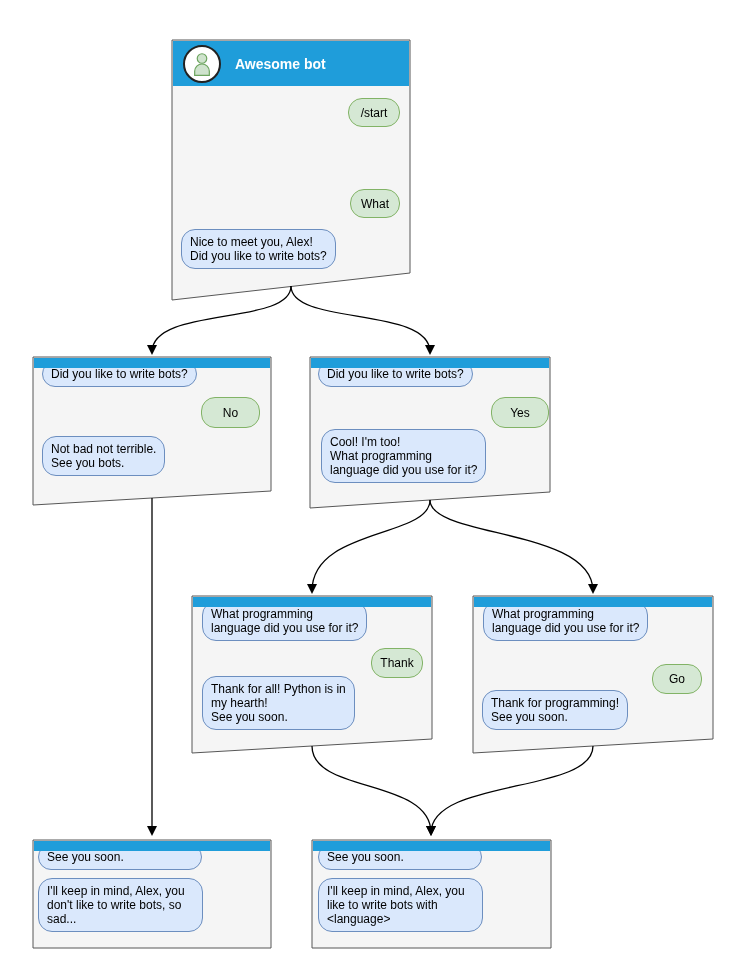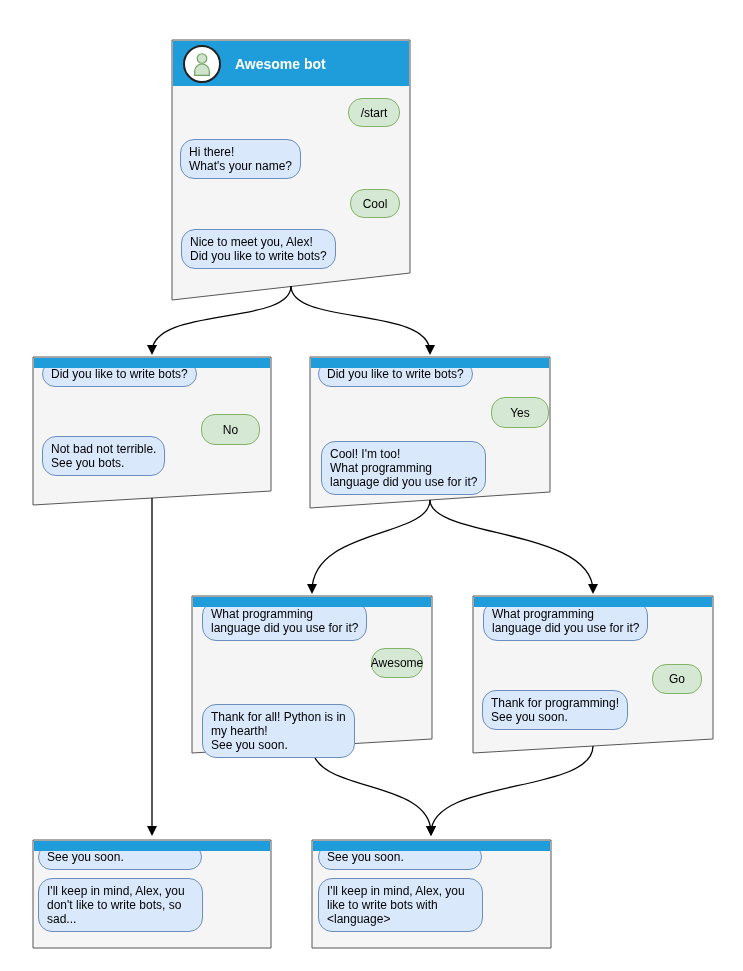--- a/index.html
+++ b/index.html
@@ -74,50 +74,48 @@
     <div class="hdr main">
       <div class="avatar">
         <svg width="22" height="24" viewBox="0 0 24 26">
           <circle cx="12" cy="7" r="5.2" fill="#cfe3cd" stroke="#6da55f" stroke-width="1.3"></circle>
           <path d="M4,25.5 v-4.5 a8,8 0 0 1 16,0 v4.5 z" fill="#cfe3cd" stroke="#6da55f" stroke-width="1.3"></path>
         </svg>
       </div>
       <div class="title">Awesome bot</div>
     </div>
     <div class="bubble user" style="right:10px;top:58px;width:52px;height:29px">/start</div>
-    <div class="bubble bot" style="left:8px;top:99px">Hi there!
-What's your name?</div>
-    <div class="bubble user" style="right:10px;top:149px;width:50px;height:29px">Cool</div>
+    <div class="bubble user" style="right:10px;top:149px;width:50px;height:29px">What</div>
     <div class="bubble bot" style="left:9px;top:189px">Nice to meet you, Alex!
 Did you like to write bots?</div>
   </div>
 
   <div class="win" id="w-no">
     <div class="hdr thin"></div>
     <div class="bubble bot" style="left:9px;top:4px">Did you like to write bots?</div>
-    <div class="bubble user" style="right:11px;top:57px;width:59px;height:31px">No</div>
+    <div class="bubble user" style="right:11px;top:40px;width:59px;height:31px">No</div>
     <div class="bubble bot" style="left:9px;top:79px">Not bad not terrible.
 See you bots.</div>
   </div>
 
   <div class="win" id="w-yes">
     <div class="hdr thin"></div>
     <div class="bubble bot" style="left:8px;top:4px">Did you like to write bots?</div>
     <div class="bubble user" style="right:1px;top:40px;width:58px;height:31px">Yes</div>
-    <div class="bubble bot" style="left:11px;top:84px">Cool! I'm too!
+    <div class="bubble bot" style="left:11px;top:72px">Cool! I'm too!
 What programming
 language did you use for it?</div>
   </div>
 
   <div class="win" id="w-python">
     <div class="hdr thin"></div>
     <div class="bubble bot" style="left:10px;top:5px">What programming
 language did you use for it?</div>
-    <div class="bubble user" style="right:9px;top:52px;width:52px;height:30px">Awesome</div>
-    <div class="bubble bot" style="left:10px;top:108px">Thank for all! Python is in
+    <div class="bubble user" style="right:9px;top:52px;width:52px;height:30px">Thank</div>
+    <div class="bubble bot" style="left:10px;top:80px">Thank for all! Python is in
 my hearth!
 See you soon.</div>
   </div>
 
   <div class="win" id="w-go">
     <div class="hdr thin"></div>
     <div class="bubble bot" style="left:10px;top:5px">What programming
 language did you use for it?</div>
     <div class="bubble user" style="right:11px;top:68px;width:50px;height:30px">Go</div>
     <div class="bubble bot" style="left:9px;top:94px">Thank for programming!

